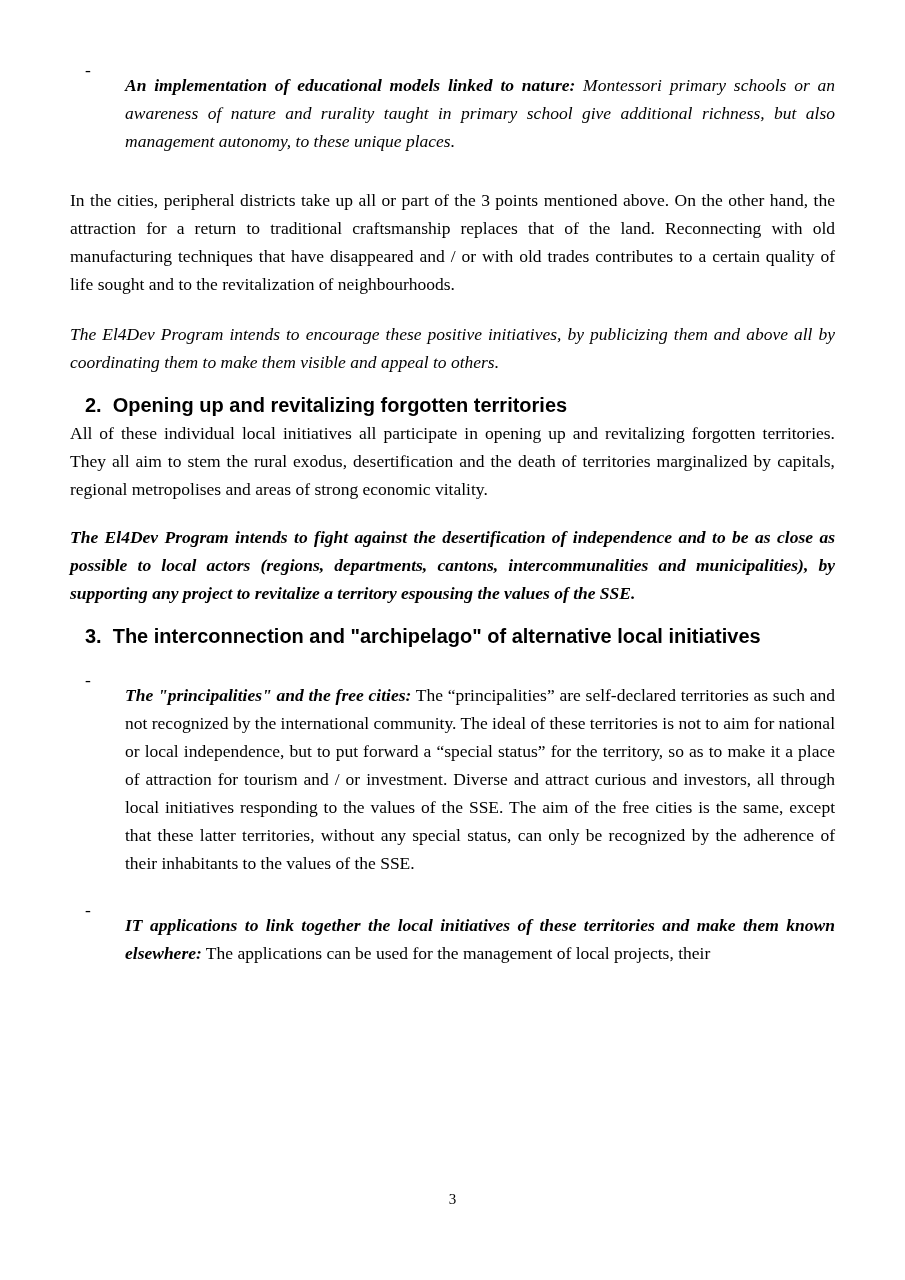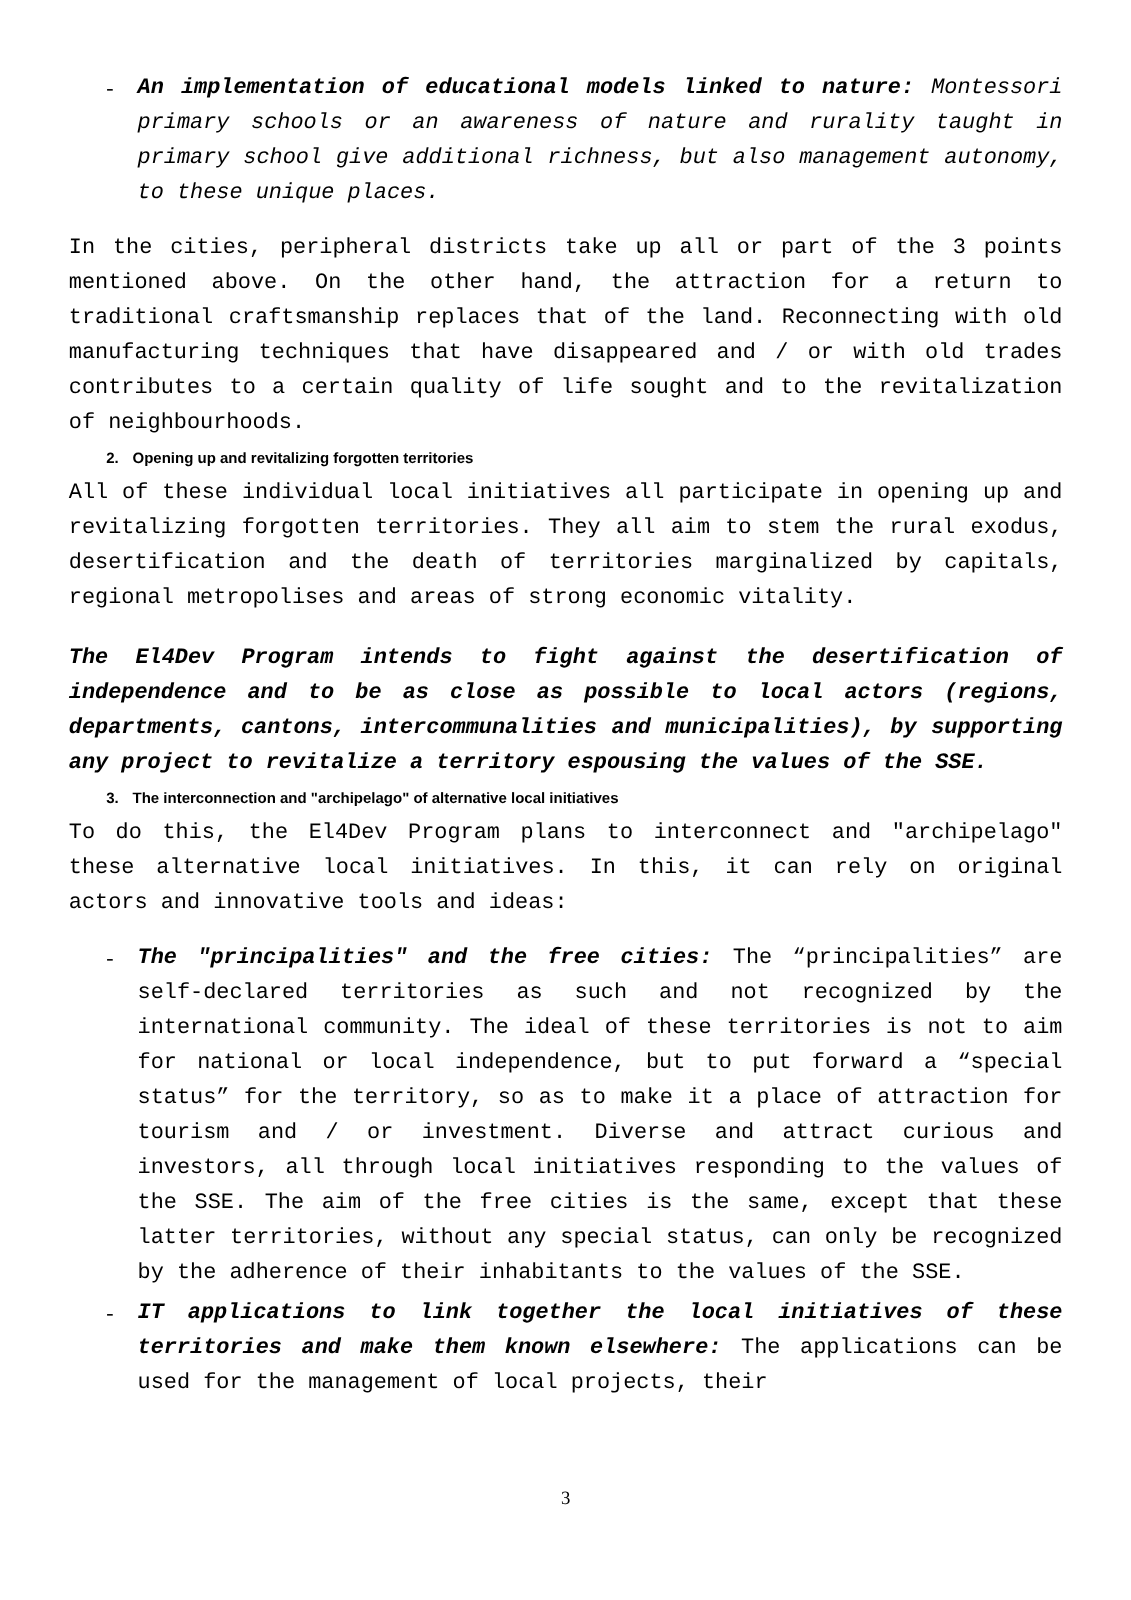--- a/index.html
+++ b/index.html
@@ -14,23 +14,22 @@
     background: #ffffff;
     color: #000000;
     box-sizing: border-box;
     padding: 56px 55px 0 55px;
     font-family: "Liberation Serif", serif;
     font-size: 17.5px;
     line-height: 28px;
     overflow: hidden;
   }
   p {
-    margin: 0;
+    margin: 15px;
     text-align: justify;
-    font-family: Liberation Mono, monospace;
   }
   .para { margin-top: 18px; }
   .para-first { margin-top: 16px; }
   .italic-para { font-style: italic; margin-top: 22px; }
   .bold-italic-para { font-style: italic; font-weight: bold; margin-top: 20px; }
   .lead {
     font-weight: bold;
     font-style: italic;
   }
   .lead-gap { white-space: pre-wrap; }
@@ -45,21 +44,21 @@
   }
   .bullet-body {
     flex: 1 1 auto;
     text-align: justify;
   }
   .bullet-body.italic-body { font-style: italic; }
   .bullets-bottom { margin-top: 16px; }
   h2.doc-heading {
     font-family: "Liberation Sans", sans-serif;
     font-weight: bold;
-    font-size: 12px;
+    font-size: 20px;
     line-height: 28px;
     margin: 0 0 0 30px;
     text-align: left;
   }
   .heading-2 { margin-top: 56px; margin-bottom: 58px; }
   .heading-3 { margin-top: 60px; margin-bottom: 56px; }
   .heading-number {
     display: inline-block;
     margin-right: 11px;
   }
@@ -79,30 +78,30 @@
 
 <div class="page">
 
   <div class="bullet">
     <span class="bullet-marker">-</span>
     <p class="bullet-body italic-body"><span class="lead">An implementation of educational models linked to nature:</span><span class="lead-gap"> </span><span>Montessori primary schools or an awareness of nature and rurality taught in primary school give additional richness, but also management autonomy, to these unique places.</span></p>
   </div>
 
   <p class="para para-first">In the cities, peripheral districts take up all or part of the 3 points mentioned above. On the other hand, the attraction for a return to traditional craftsmanship replaces that of the land. Reconnecting with old manufacturing techniques that have disappeared and / or with old trades contributes to a certain quality of life sought and to the revitalization of neighbourhoods.</p>
 
+  <p class="italic-para">The El4Dev Program intends to encourage these positive initiatives, by publicizing them and above all by coordinating them to make them visible and appeal to others.</p>
 
   <h2 class="doc-heading heading-2"><span class="heading-number">2.</span><span>Opening up and revitalizing forgotten territories</span></h2>
 
   <p class="para" style="margin-top:0;">All of these individual local initiatives all participate in opening up and revitalizing forgotten territories. They all aim to stem the rural exodus, desertification and the death of territories marginalized by capitals, regional metropolises and areas of strong economic vitality.</p>
 
   <p class="bold-italic-para">The El4Dev Program intends to fight against the desertification of independence and to be as close as possible to local actors (regions, departments, cantons, intercommunalities and municipalities), by supporting any project to revitalize a territory espousing the values of the SSE.</p>
 
   <h2 class="doc-heading heading-3"><span class="heading-number">3.</span><span>The interconnection and "archipelago" of alternative local initiatives</span></h2>
 
-  <p class="para" style="margin-top:0;">To do this, the El4Dev Program plans to interconnect and "archipelago" these alternative local initiatives. In this, it can rely on original actors and innovative tools and ideas:</p>
 
   <div class="bullets-bottom">
 
     <div class="bullet">
       <span class="bullet-marker">-</span>
       <p class="bullet-body"><span class="lead">The "principalities" and the free cities:</span><span class="lead-gap"> </span><span>The “principalities” are self-declared territories as such and not recognized by the international community. The ideal of these territories is not to aim for national or local independence, but to put forward a “special status” for the territory, so as to make it a place of attraction for tourism and / or investment. Diverse and attract curious and investors, all through local initiatives responding to the values of the SSE. The aim of the free cities is the same, except that these latter territories, without any special status, can only be recognized by the adherence of their inhabitants to the values of the SSE.</span></p>
     </div>
 
     <div class="bullet">
       <span class="bullet-marker">-</span>

